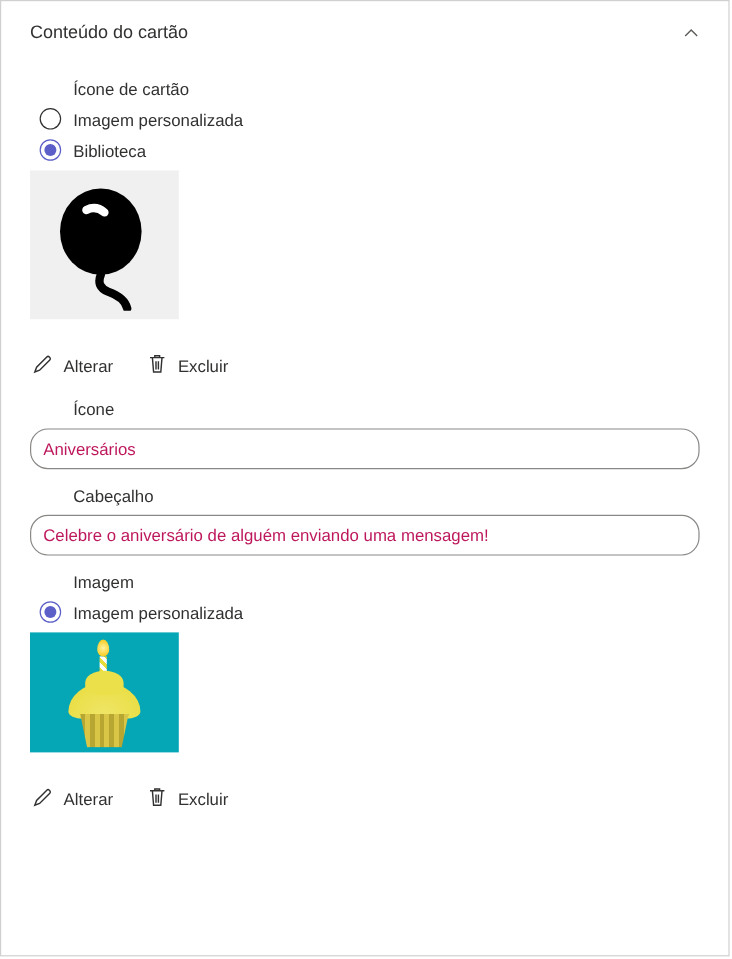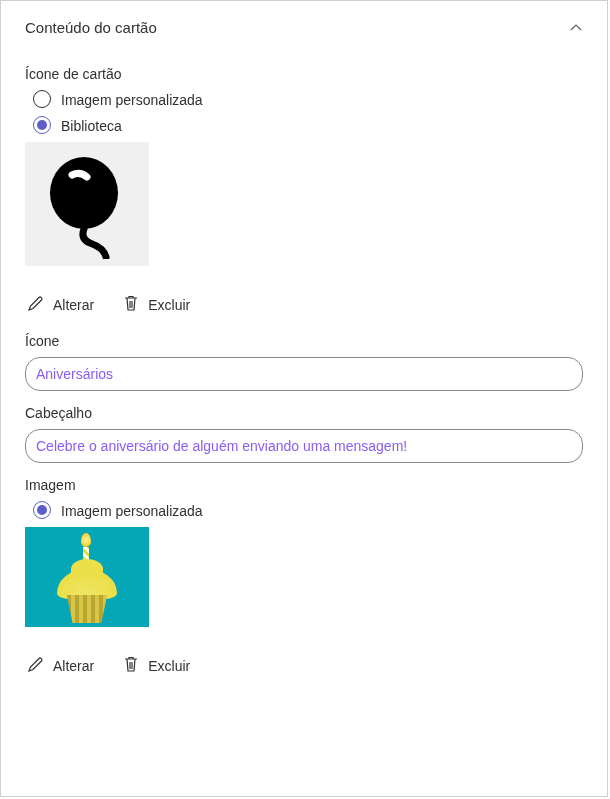--- a/index.html
+++ b/index.html
@@ -35,20 +35,21 @@
       cursor: pointer;
     }
     .body {
       padding: 8px 24px 18px 24px;
     }
     .section-label {
       font-size: 14px;
       color: #323130;
       margin-top: 14px;
       margin-bottom: 6px;
+      margin-left: 36px;
     }
     .radio-row {
       display: flex;
       align-items: flex-end;
       gap: 10px;
       margin: 8px 0 8px 8px;
       cursor: pointer;
     }
     .radio-outer {
       width: 18px;
@@ -100,21 +101,21 @@
       width: 18px;
       height: 18px;
     }
     .text-input {
       width: 100%;
       padding: 8px 10px;
       font-size: 14px;
       font-family: inherit;
       border: 1px solid #8a8886;
       border-radius: 15px;
-      color: #8b5cf6;
+      color: #be185d;
       margin-top: 2px;
     }
     .img-preview {
       width: 124px;
       height: 100px;
       margin-top: 8px;
       background: #05a6b5;
       position: relative;
       overflow: hidden;
     }

